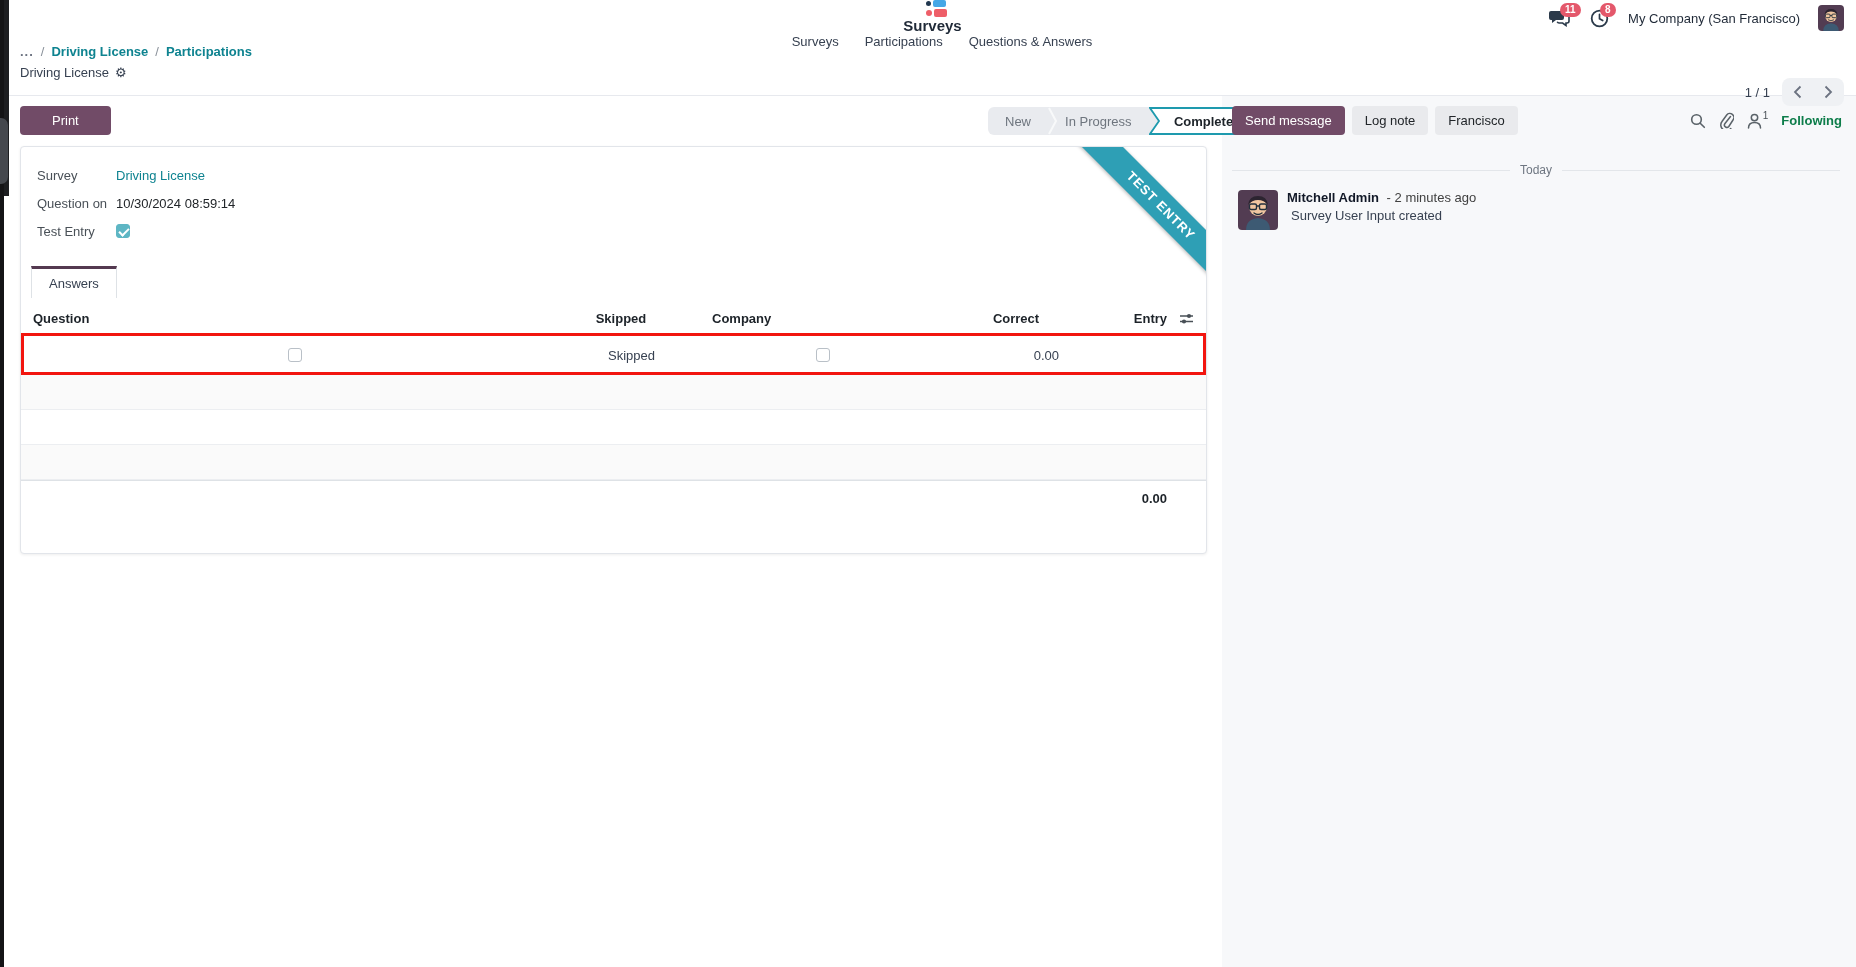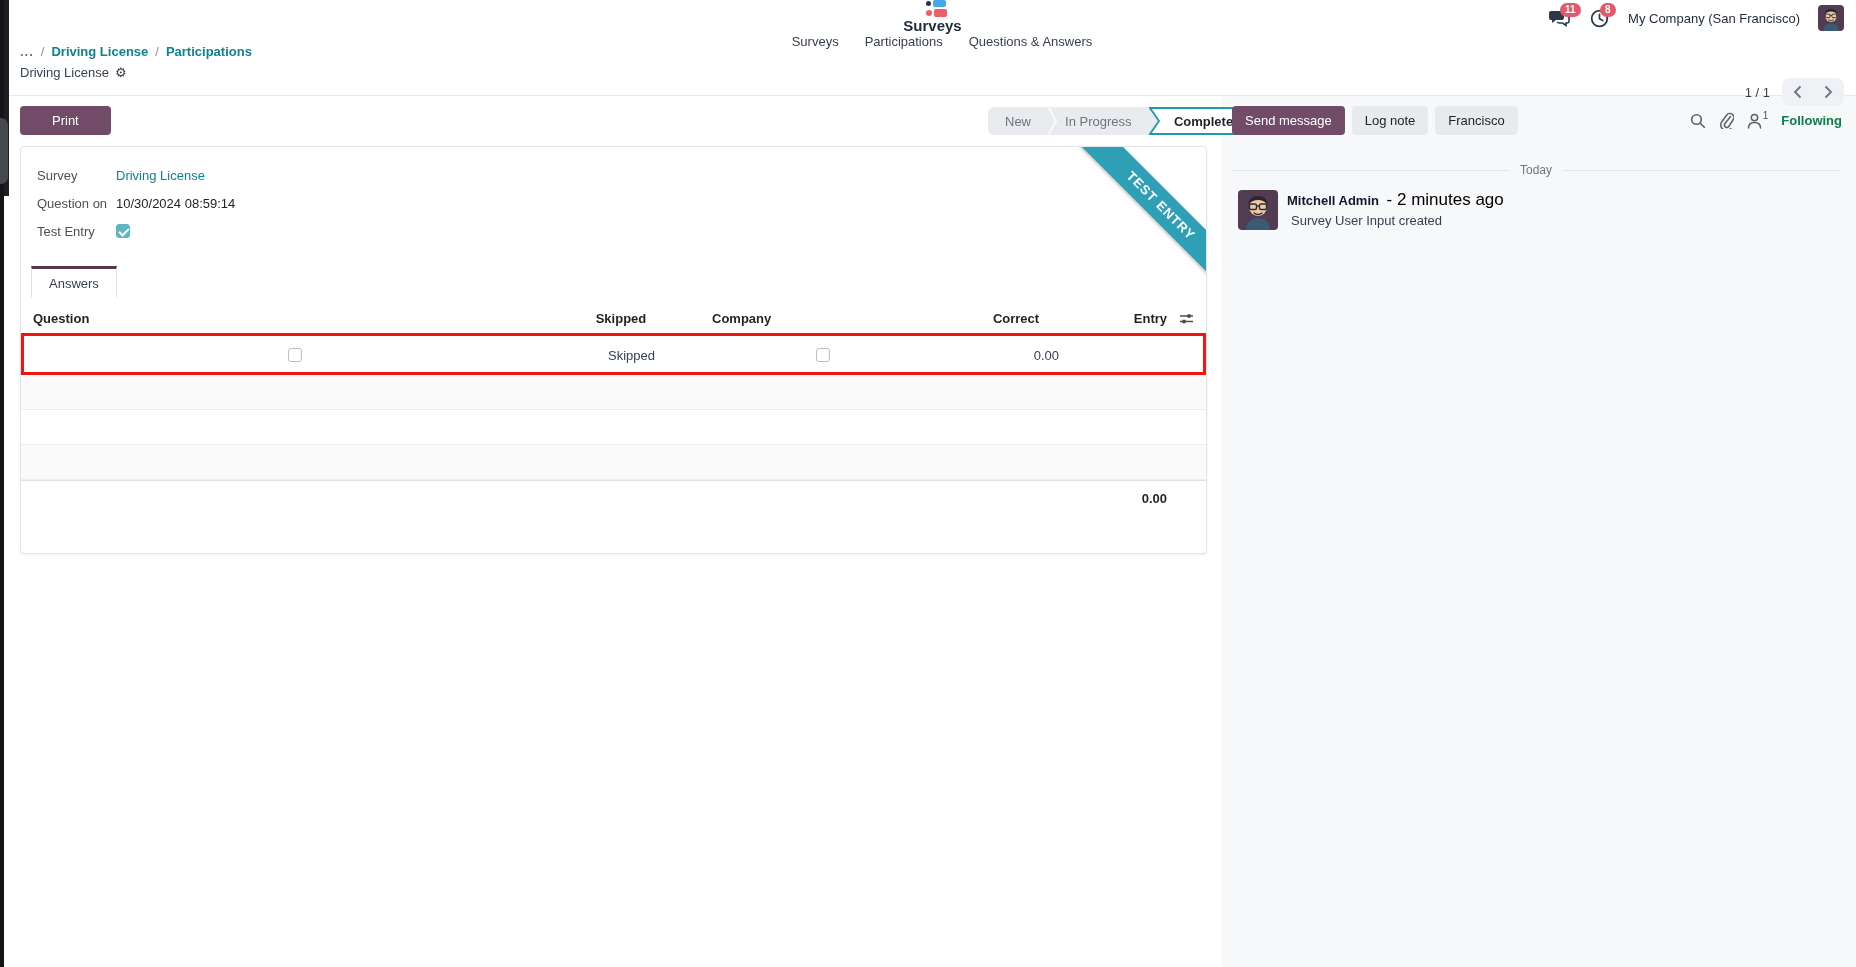--- a/index.html
+++ b/index.html
@@ -107,21 +107,21 @@
   .ch-tools{position:absolute;right:14px;top:112px;display:flex;align-items:center;gap:13px;}
   .tool{cursor:pointer;display:flex;align-items:center;}
   .fol-count{font-size:10px;color:#495057;margin-left:1px;position:relative;top:-5px;}
   .following{color:#0d7d4a;font-weight:700;cursor:pointer;}
   .today{position:absolute;left:1232px;right:16px;top:163px;display:flex;align-items:center;gap:10px;
          color:#6e7681;font-size:12px;}
   .today::before,.today::after{content:"";flex:1;height:1px;background:#e3e6ea;}
   .msg{position:absolute;left:1238px;top:190px;display:flex;gap:9px;}
   .avatar-lg{width:40px;height:40px;border-radius:4px;overflow:hidden;flex:none;cursor:pointer;}
   .msg-name{font-weight:700;color:#111827;}
-  .msg-time{font-size:17px;color:#000000;margin-left:4px;}
+  .msg-time{font-size:13px;color:#404040;margin-left:4px;}
   .msg-body{color:#374151;margin-top:3px;padding-left:4px;}
 </style>
 </head>
 <body>
 
 <div class="edge-top"></div>
 <div class="edge-strip"></div>
 <div class="edge-blob"></div>
 
 <div class="topbar">

